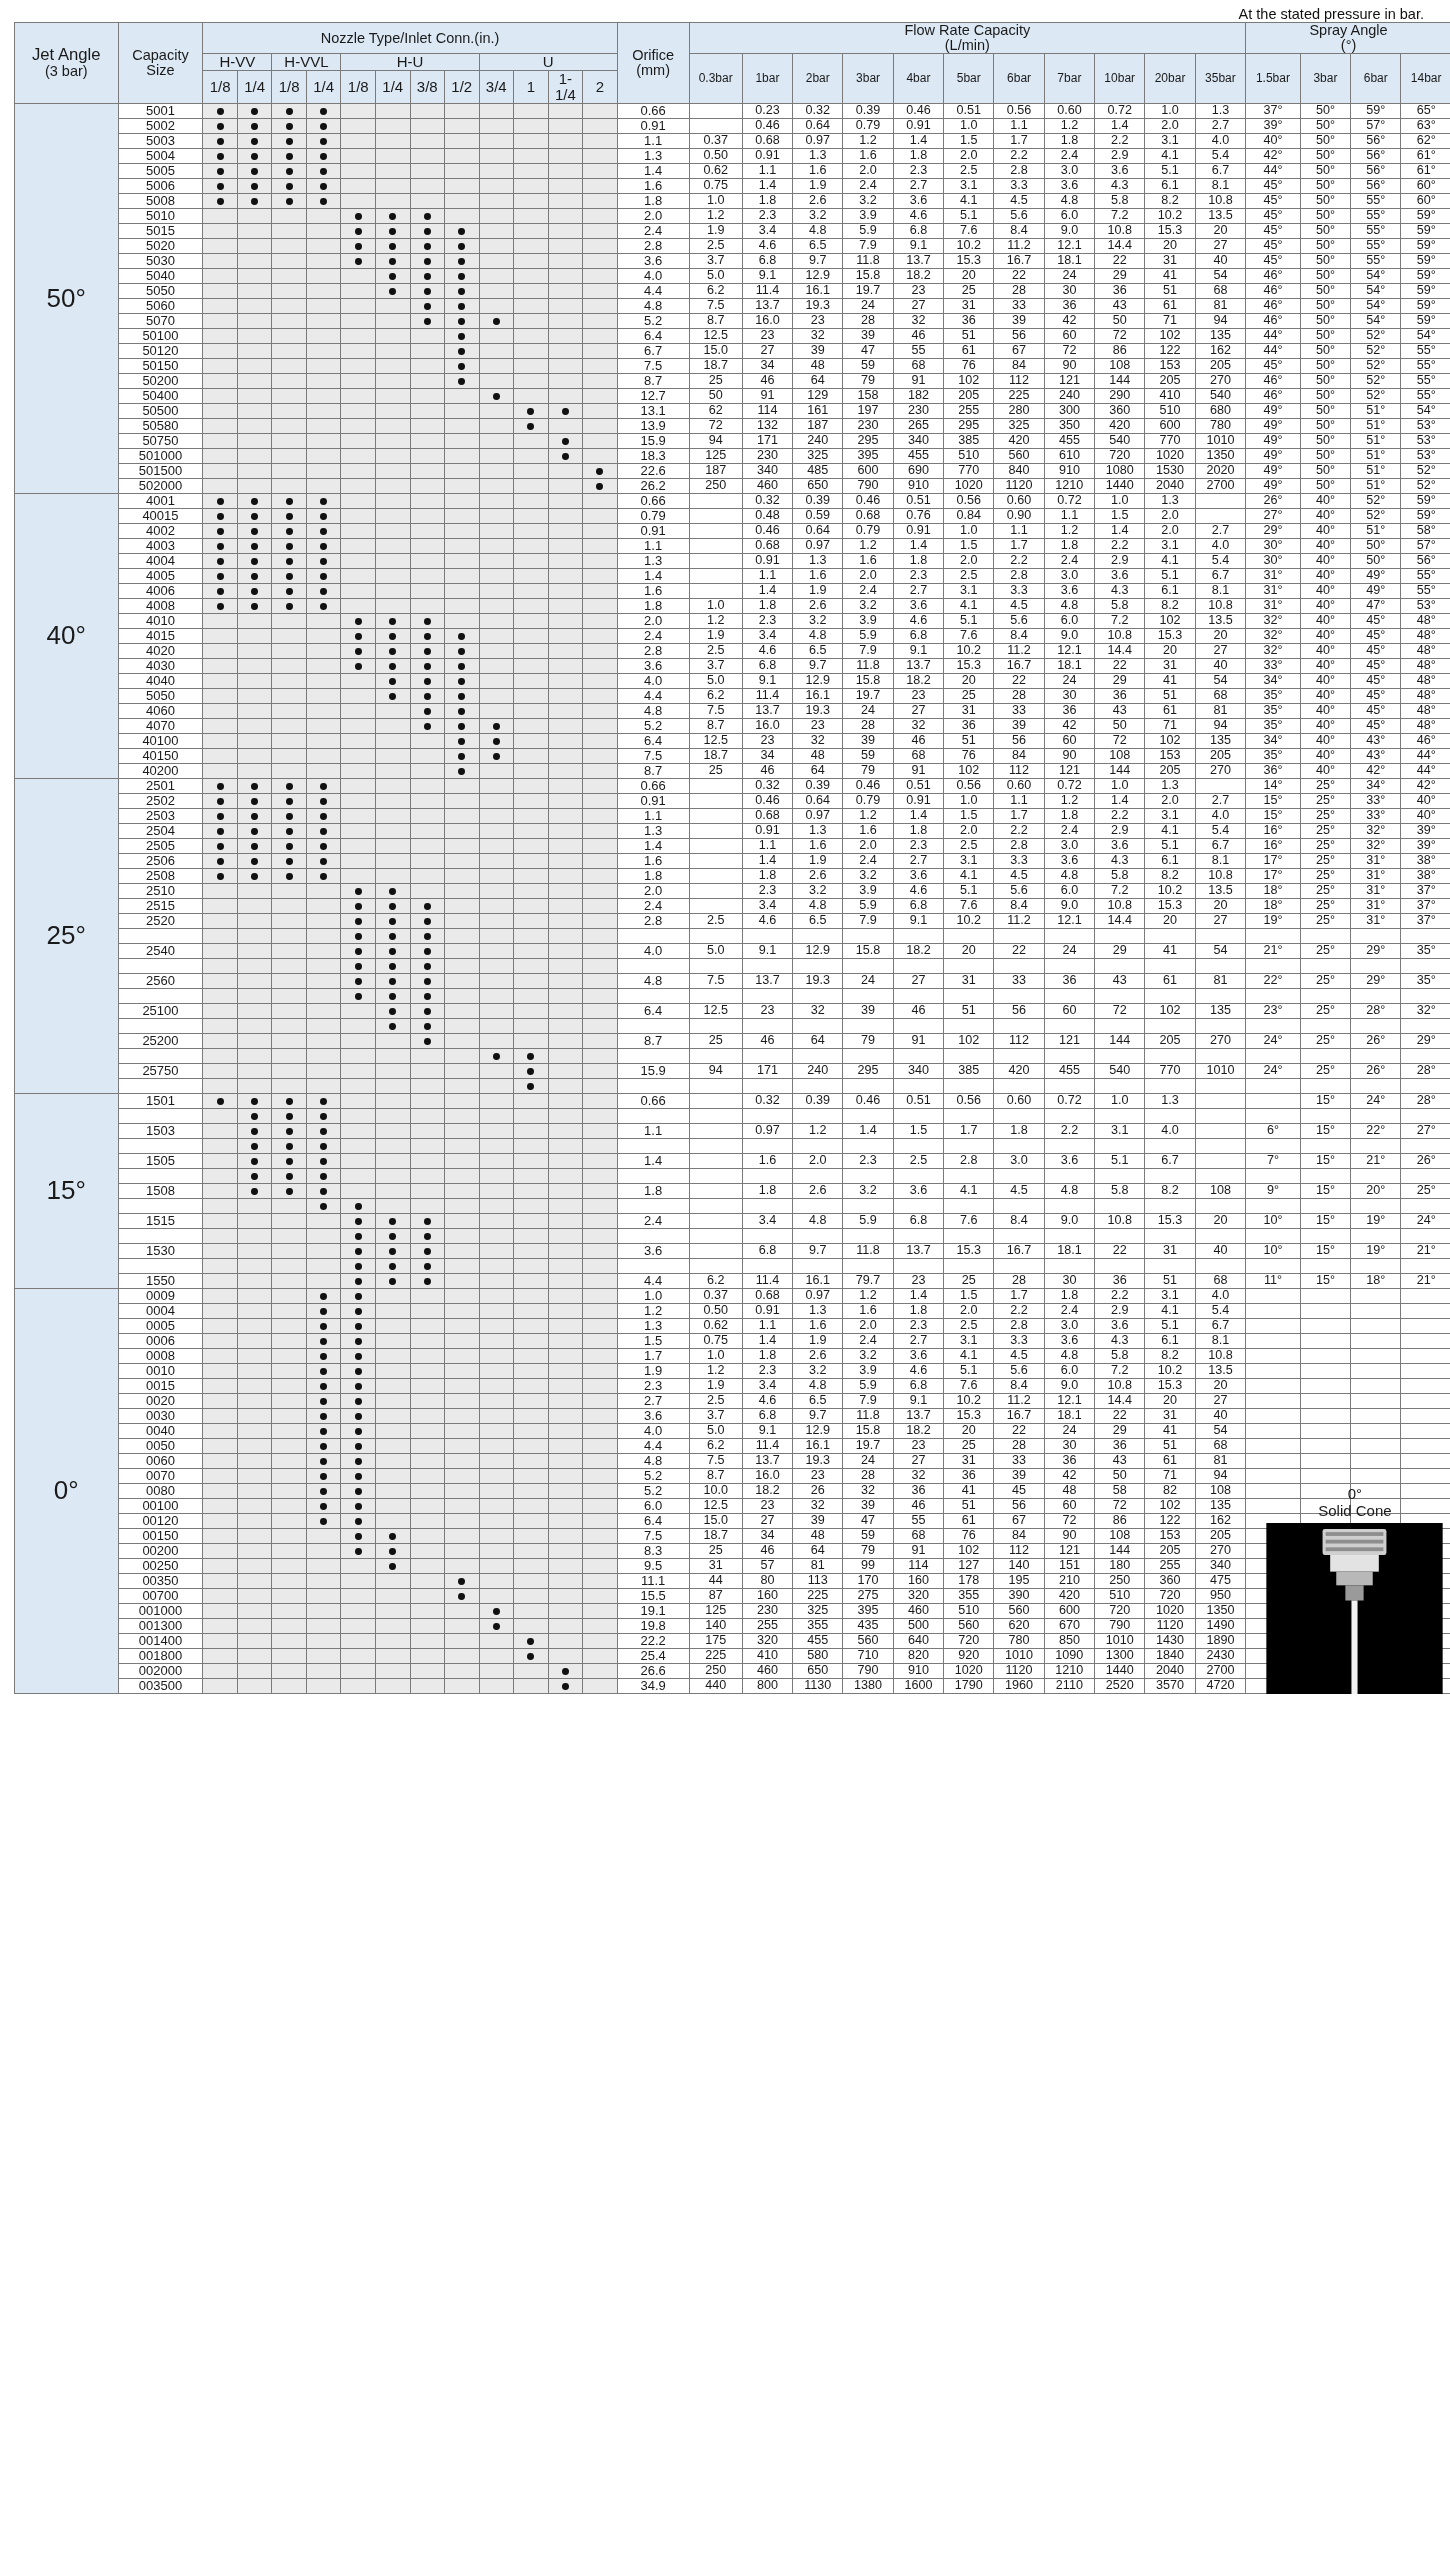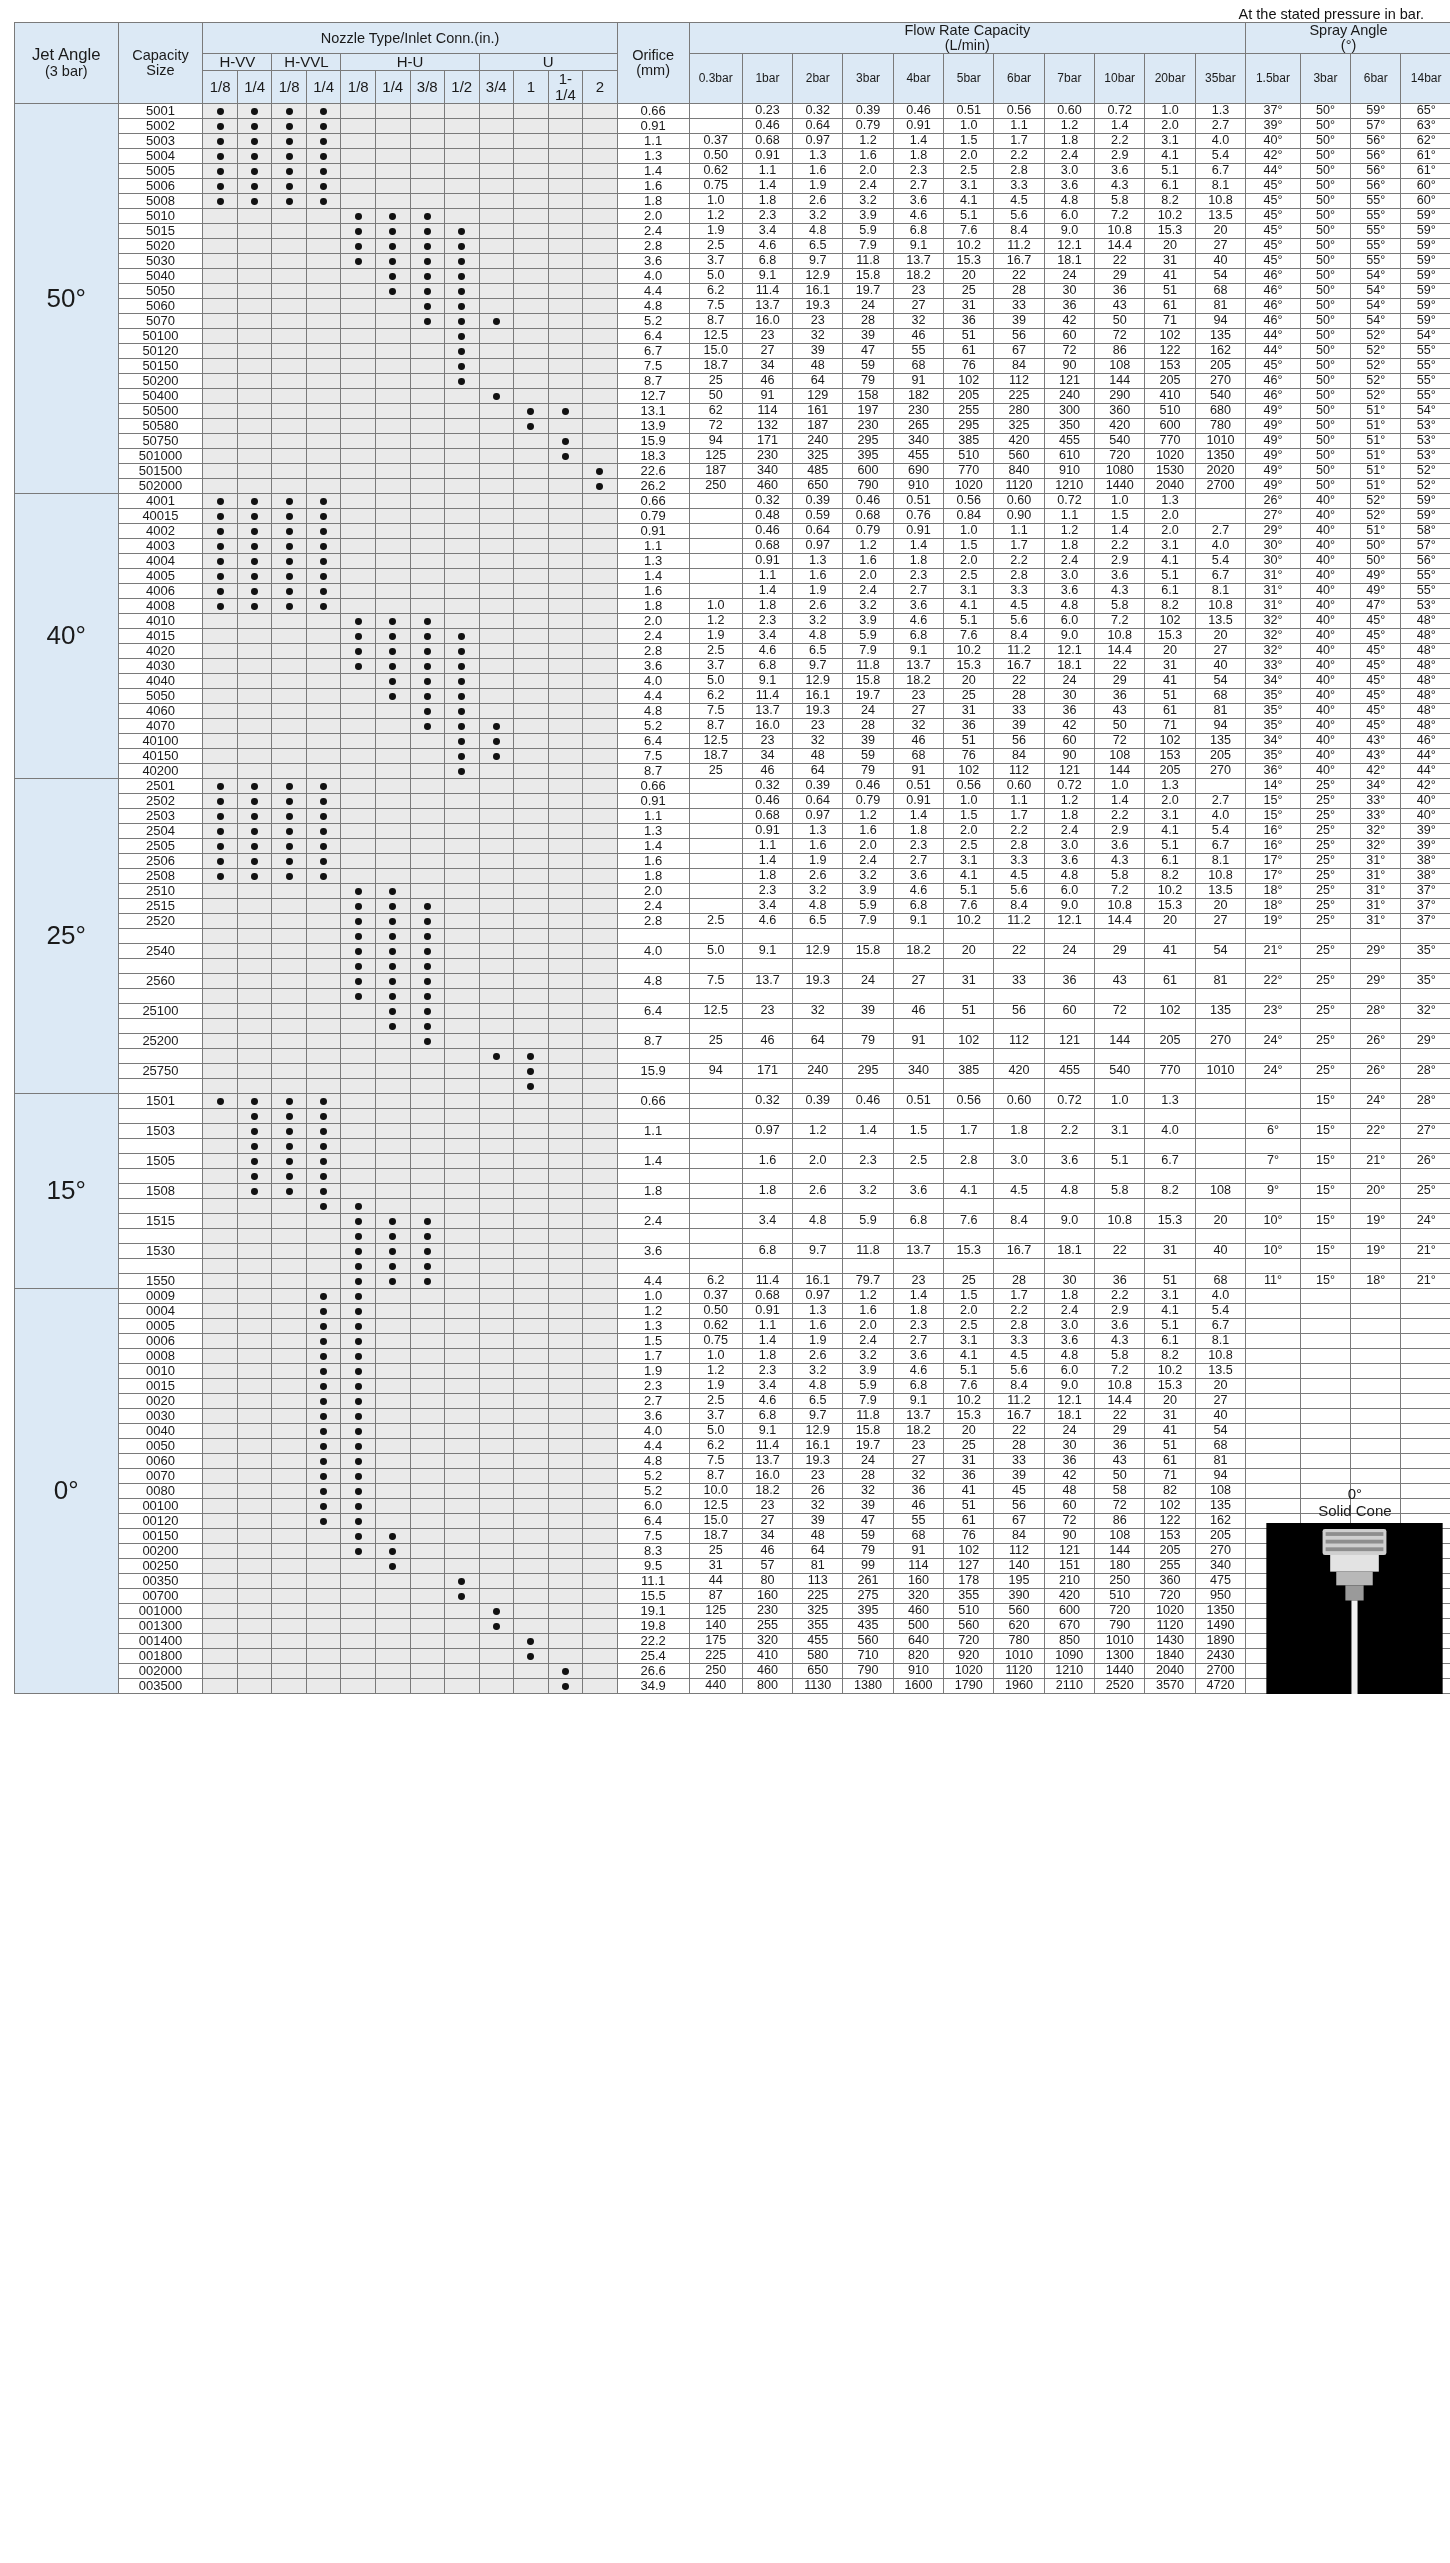--- a/index.html
+++ b/index.html
@@ -3219,21 +3219,21 @@
           <td class="dot-cell"></td>
           <td class="dot-cell"><span class="dot"></span></td>
           <td class="dot-cell"></td>
           <td class="dot-cell"></td>
           <td class="dot-cell"></td>
           <td class="dot-cell"></td>
           <td class="orifice">11.1</td>
           <td class="flow">44</td>
           <td class="flow">80</td>
           <td class="flow">113</td>
-          <td class="flow">261</td>
+          <td class="flow">170</td>
           <td class="flow">160</td>
           <td class="flow">178</td>
           <td class="flow">195</td>
           <td class="flow">210</td>
           <td class="flow">250</td>
           <td class="flow">360</td>
           <td class="flow">475</td>
           <td class="spray"></td>
           <td class="spray"></td>
           <td class="spray"></td>

